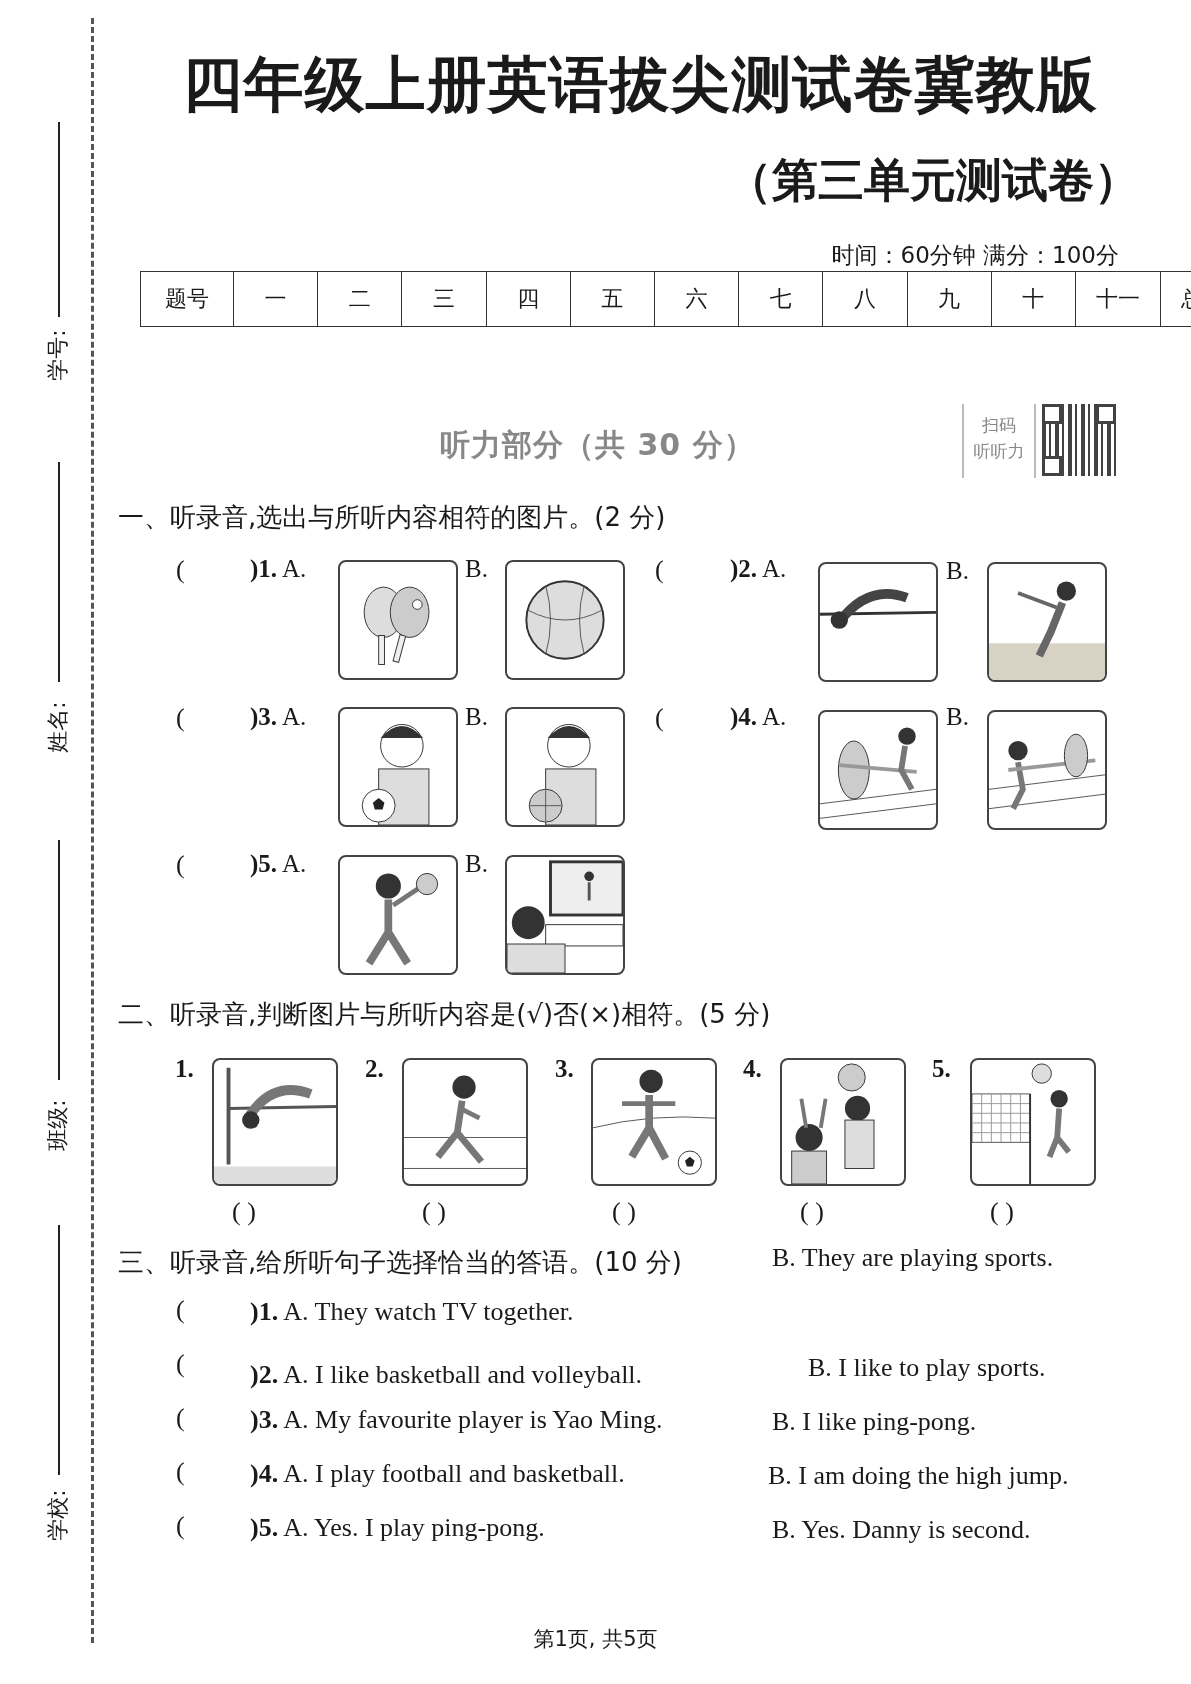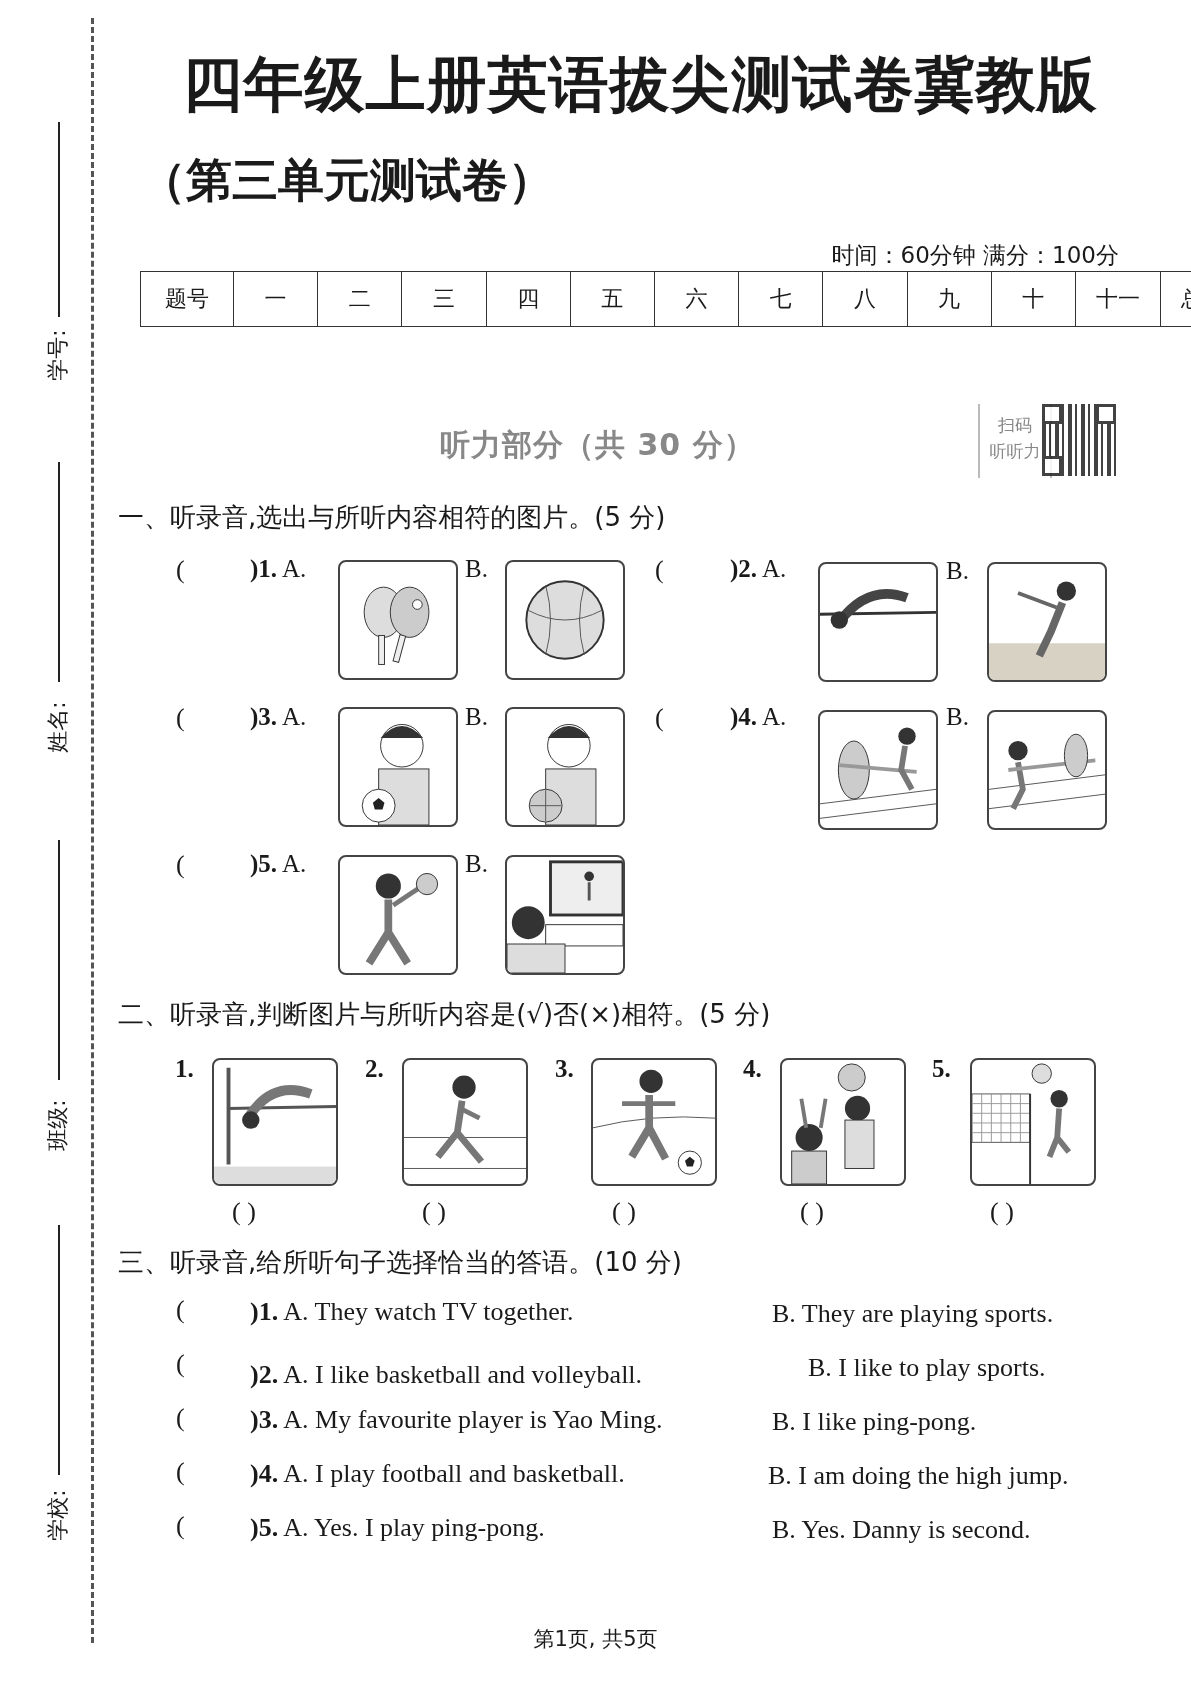--- a/index.html
+++ b/index.html
@@ -3,28 +3,28 @@
 <meta charset="utf-8">
 <style>
   html, body { margin:0; padding:0; background:#fff; }
   body { width:1191px; height:1684px; position:relative; overflow:hidden; color:#1a1a1a;
          font-family:"DejaVu Sans","Liberation Sans",sans-serif; }
   
   .dash { position:absolute; left:91px; top:18px; width:0; height:1625px; border-left:3px dashed #555; }
   .sline { position:absolute; left:58px; width:0; border-left:2px solid #222; }
   .vlabel { position:absolute; left:28px; width:60px; height:30px; font-size:22px; transform:rotate(-90deg); transform-origin:center; text-align:center; white-space:nowrap; }
   .title { position:absolute; left:140px; width:1000px; top:45px; text-align:center; font-size:60px; font-weight:bold; letter-spacing:1px; }
-  .subtitle { position:absolute; left:140px; width:1000px; top:150px; text-align:left; font-size:46px; font-weight:bold; }
+  .subtitle { position:absolute; left:140px; width:1000px; top:150px; text-align:right; font-size:46px; font-weight:bold; }
   .timeline { position:absolute; right:72px; top:240px; font-size:23px; }
   table.score { position:absolute; left:140px; top:271px; width:1106px; border-collapse:collapse; }
   table.score td { border:1.5px solid #333; height:54px; text-align:center; font-size:22px; padding:0; }
   table.score td.h { width:92px; }
   .listen { position:absolute; left:440px; top:425px; font-size:30px; color:#888; font-weight:bold; letter-spacing:1px; }
   .scan { position:absolute; left:962px; top:404px; width:74px; height:74px; font-family:"DejaVu Serif",serif; color:#888; font-size:17px; text-align:center; line-height:26px; padding-top:8px; box-sizing:border-box;
-          border-left:2px solid #bbb; border-right:2px solid #bbb;margin-left:16px; }
+          border-left:2px solid #bbb; border-right:2px solid #bbb; }
   .qr { position:absolute; left:1042px; top:404px; width:74px; height:72px; background:
         repeating-linear-gradient(90deg,#222 0 4px,#fff 4px 7px,#222 7px 9px,#fff 9px 13px),
         #fff; opacity:.85; }
   .qr::before, .qr::after { content:""; position:absolute; width:14px; height:14px; border:3px solid #222; background:#fff; }
   .qr::before { left:0; top:0; }
   .qr::after { left:0; bottom:0; }
   .qr span { position:absolute; right:0; top:0; width:14px; height:14px; border:3px solid #222; background:#fff; }
   .sechead { position:absolute; left:118px; font-size:26px; font-weight:normal; }
   .q { position:absolute; font-family:"Liberation Serif","DejaVu Serif",serif; font-size:25px; }
   .q b { font-weight:bold; }
@@ -73,21 +73,21 @@
 
 <div class="listen">听力部分（共 30 分）</div>
 <div class="scan">
   <div>扫码</div>
   <div>听听力</div>
 </div>
 <div class="qr">
     <span></span>
   </div>
 
-<div class="sechead" style="top:500px;">一、听录音,选出与所听内容相符的图片。(5 分)</div>
+<div class="sechead" style="top:500px;">一、听录音,选出与所听内容相符的图片。(2 分)</div>
 
 <div class="paren" style="left:176px;top:555px;">(</div>
 <div class="q" style="left:250px;top:555px;"><b>)</b><b>1.</b> <span>A.</span></div>
 <div class="pic" style="left:338px;top:560px;width:120px;height:120px;">
   <svg viewBox="0 0 120 120">
       <ellipse cx="45" cy="52" rx="20" ry="26" fill="#ddd" stroke="#333"></ellipse>
       <ellipse cx="72" cy="52" rx="20" ry="26" fill="#ccc" stroke="#333"></ellipse>
       <circle cx="80" cy="44" r="5" fill="#fff" stroke="#333"></circle>
       <rect x="40" y="76" width="6" height="30" fill="#eee" stroke="#333"></rect>
       <rect x="62" y="76" width="6" height="28" fill="#eee" stroke="#333" transform="rotate(15 65 76)"></rect>
@@ -247,21 +247,21 @@
       <circle cx="90" cy="40" r="9" fill="#333"></circle>
       <path d="M90 50 L88 80 L80 100 M88 80 L100 95" stroke="#777" stroke-width="6" fill="none"></path>
     </svg>
 </div>
 <div class="paren" style="left:990px;top:1197px;">(        )</div>
 
 <div class="sechead" style="top:1245px;">三、听录音,给所听句子选择恰当的答语。(10 分)</div>
 
 <div class="paren" style="left:176px;top:1295px;">(</div>
 <div class="opt" style="left:250px;top:1297px;"><b>)</b><b>1.</b> <span>A. They watch TV together.</span></div>
-<div class="opt" style="left:772px;top:1299px;">B. They are playing sports.</div>
+<div class="opt" style="left:772px;top:1243px;">B. They are playing sports.</div>
 
 <div class="paren" style="left:176px;top:1349px;">(</div>
 <div class="opt" style="left:250px;top:1360px;"><b>)</b><b>2.</b> <span>A. I like basketball and volleyball.</span></div>
 <div class="opt" style="left:772px;top:1353px;margin-left:36px;">B. I like to play sports.</div>
 
 <div class="paren" style="left:176px;top:1403px;">(</div>
 <div class="opt" style="left:250px;top:1405px;"><b>)</b><b>3.</b> <span>A. My favourite player is Yao Ming.</span></div>
 <div class="opt" style="left:772px;top:1407px;">B. I like ping-pong.</div>
 
 <div class="paren" style="left:176px;top:1457px;">(</div>

